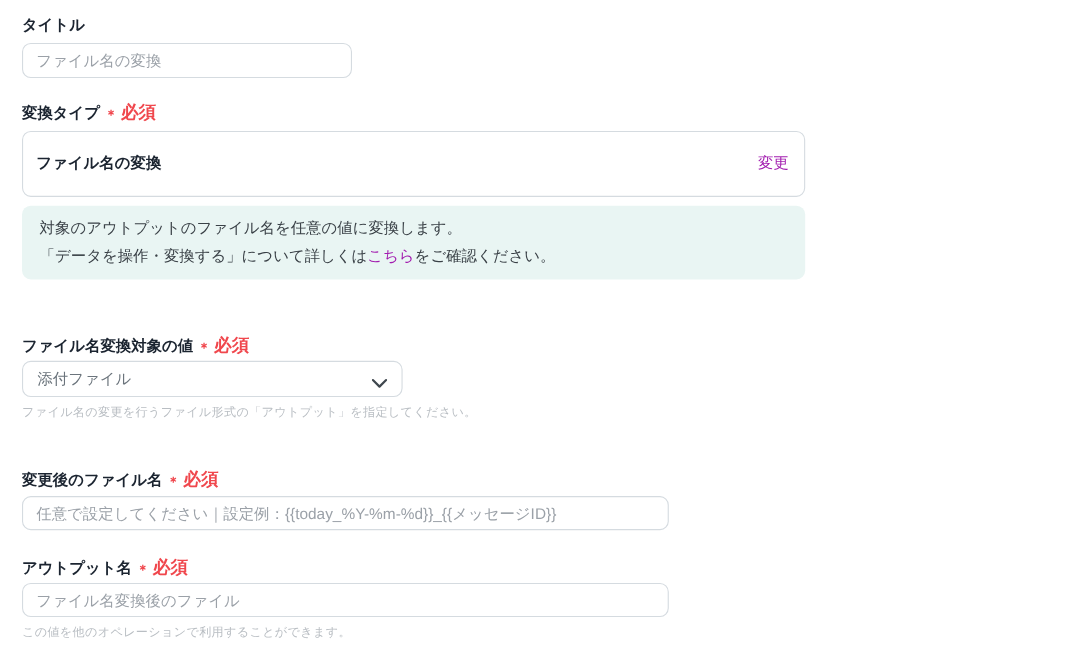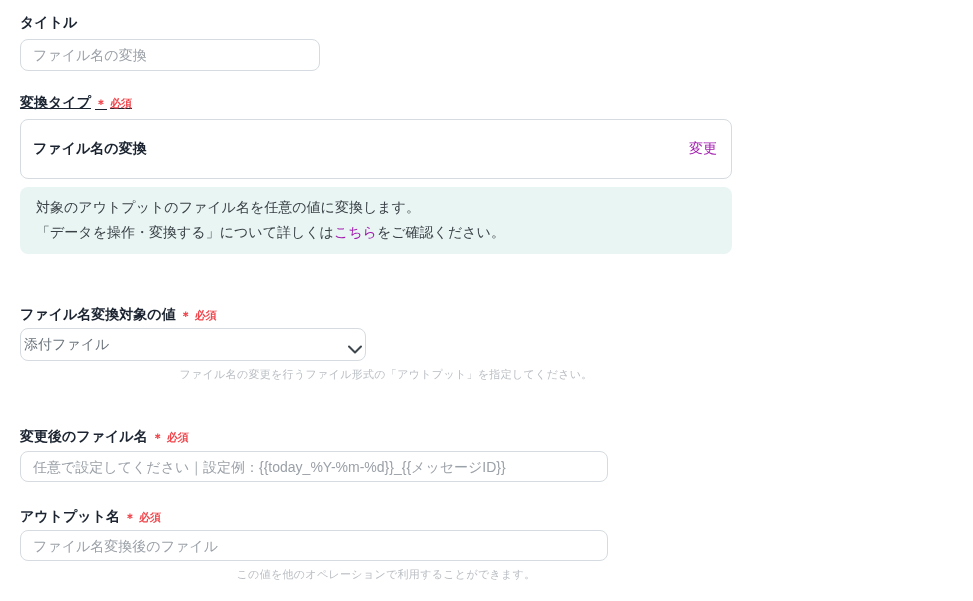--- a/index.html
+++ b/index.html
@@ -22,37 +22,37 @@
     align-items: baseline;
   }
   .required {
     color: #f0474d;
     font-weight: 700;
     margin-left: 4px;
     display: inline-flex;
     align-items: baseline;
   }
   .required .asterisk { font-size: 12px; position: relative; top: 1px; }
-  .required .req-text { font-size: 11px; margin-left: 3px; }
+  .required .req-text { font-size: 16px; margin-left: 3px; }
   .text-input {
     display: block;
     border: 1px solid #d5dbe0;
     border-radius: 8px;
     height: 32px;
     padding: 0 12px;
     font-size: 14px;
     color: #2b3138;
     outline: none;
     background: #fff;
     font-family: "Liberation Sans", "DejaVu Sans", sans-serif;
   }
   .text-input::placeholder { color: #9ba1a8; opacity: 1; }
   .input-title { width: 300px; margin-top: 10px; }
   .input-wide { width: 588px; margin-top: 7px; height: 31px; }
-  .section-gap-1 { margin-top: 24px; text-decoration: underline; }
+  .section-gap-1 { margin-top: 24px; }
   .type-card {
     margin-top: 9px;
     width: 712px;
     height: 60px;
     border: 1px solid #d5dbe0;
     border-radius: 8px;
     background: #fff;
     display: flex;
     align-items: center;
     justify-content: space-between;
@@ -85,37 +85,36 @@
   .select-box {
     margin-top: 6px;
     width: 346px;
     height: 33px;
     border: 1px solid #d5dbe0;
     border-radius: 8px;
     background: #fff;
     display: flex;
     align-items: center;
     justify-content: space-between;
-    padding: 0 3px;
+    padding: 0 13px;
     cursor: pointer;
   }
   .select-box .select-value {
     font-size: 14px;
     color: #6b747c;
   }
   .chevron-down {
     width: 14px; height: 9px;
     display: inline-block;
   }
   .helper-text {
     margin-top: 6px;
     font-size: 11px;
     color: #b9bec3;
     letter-spacing: 0.3px;
-    text-align: center;
   }
   .section-gap-3 { margin-top: 47px; }
   .section-gap-4 { margin-top: 27px; }
   .out-input { margin-top: 6px; }
 </style>
 </head>
 <body>
 
 <div class="page">
 

